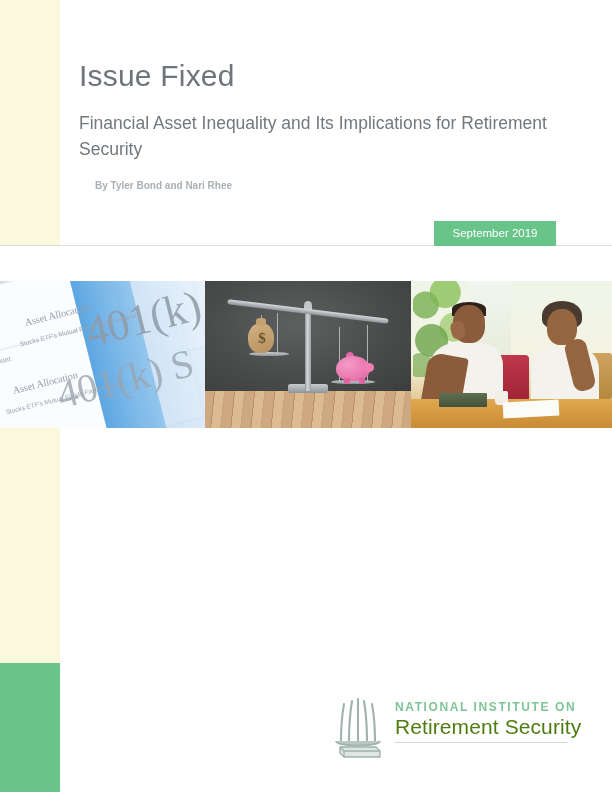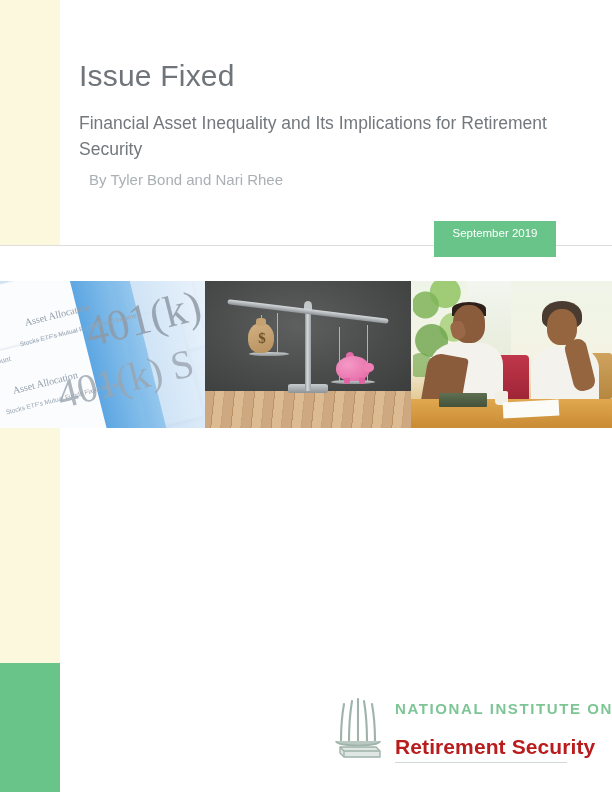--- a/index.html
+++ b/index.html
@@ -76,34 +76,34 @@
   }
   .doc-subtitle {
     font-size: 17.5px;
     font-weight: 400;
     color: #73787d;
     line-height: 26px;
     margin: 16px 0 7px 0;
     max-width: 495px;
   }
   .doc-authors {
-    font-size: 15px;
-    font-weight: 400;
+    font-size: 10px;
+    font-weight: 700;
     color: #a9b0b4;
     line-height: 15px;
-    margin: 10px;
+    margin: 16px;
   }
 
   
   .date-badge {
     position: absolute;
     left: 434px;
     top: 221px;
     width: 122px;
-    height: 36px;
+    height: 25px;
     background: #68c489;
     color: #ffffff;
     font-size: 11.5px;
     line-height: 25px;
     text-align: center;
     box-sizing: border-box;
   }
 
   
   .photo-band {
@@ -453,31 +453,31 @@
   .logo-mark {
     width: 56px;
     height: 62px;
     margin-right: 9px;
     flex: none;
   }
   .logo-text {
     padding-top: 3px;
   }
   .logo-line1 {
-    font-size: 15px;
+    font-size: 12px;
     letter-spacing: 1.6px;
     font-weight: bold;
     color: #7dc595;
-    margin: 0 0 18px 0;
+    margin: 0 0 1px 0;
     white-space: nowrap;
   }
   .logo-line2 {
     font-size: 21px;
-    font-weight: bold;
-    color: #b91c1c;
+    font-weight: normal;
+    color: #4d7c0f;
     letter-spacing: 0.1px;
     line-height: 24px;
     margin: 0 0 3px 0;
     white-space: nowrap;
   }
   .logo-rule {
     width: 172px;
     height: 1px;
     background: #cfd8d4;
     margin: 0 0 3px 0;

